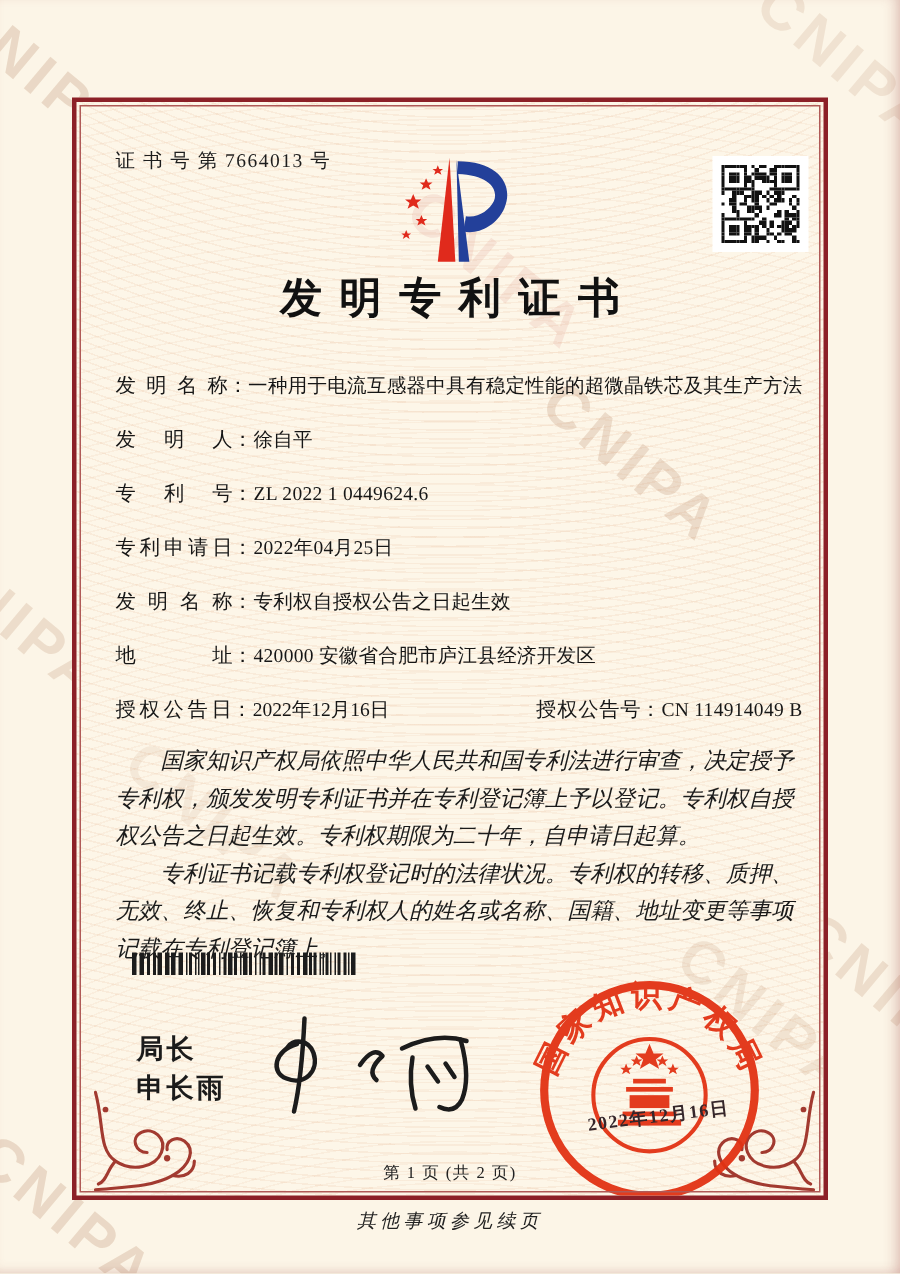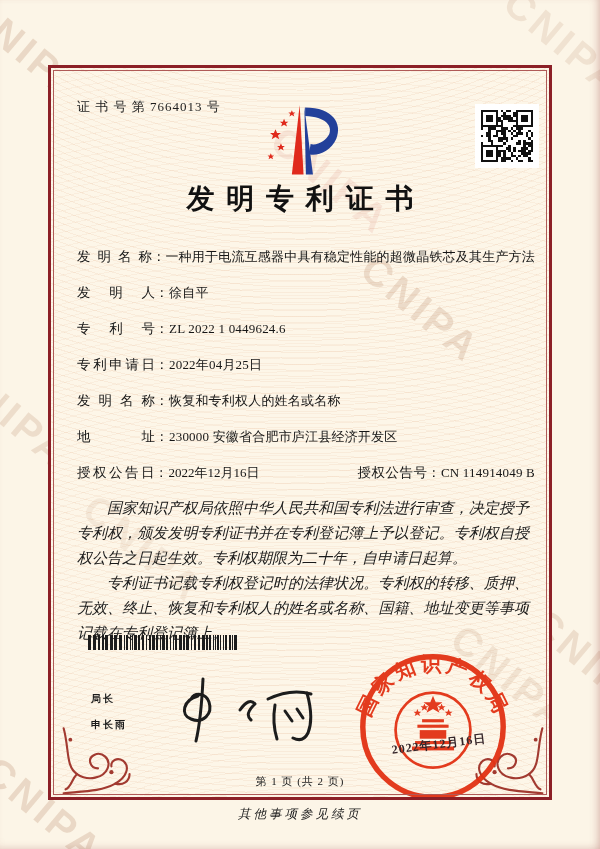--- a/index.html
+++ b/index.html
@@ -30,21 +30,21 @@
   .flabel{display:inline-block;width:78px;text-align:justify;text-align-last:justify;font-weight:500;}
   .fcolon{display:inline-block;width:14px;font-weight:500;}
   .fval{font-size:13px;letter-spacing:.2px;}
   .fval1{display:inline-block;width:190px;font-size:13px;}
   .paras{position:absolute;left:26px;top:428px;width:452px;font-size:15px;line-height:25px;
     color:#1a1a1a;text-align:justify;font-style:italic;}
   .paras p{margin:0;text-indent:2em;}
   .barcode{position:absolute;left:37px;top:567px;width:153px;height:15px;display:flex;align-items:stretch;}
   .barcode i{display:block;background:#1c1c1c;}
   .director{position:absolute;left:40px;top:618px;font-family:"Liberation Sans","DejaVu Sans",sans-serif;
-    font-weight:bold;font-size:10px;color:#1b1b1b;line-height:26px;letter-spacing:2px;}
+    font-weight:bold;font-size:18px;color:#1b1b1b;line-height:26px;letter-spacing:2px;}
   .sig{position:absolute;left:112px;top:606px;width:170px;height:70px;}
   .seal{position:absolute;left:304px;top:581px;width:156px;height:156px;z-index:3;opacity:.95;}
   .seal-date{position:absolute;left:318px;top:668px;width:140px;text-align:center;z-index:4;
     font-size:12px;font-weight:bold;color:#35262a;letter-spacing:1px;transform:rotate(-7deg);}
   .flourish{position:absolute;width:86px;height:86px;z-index:1;}
   .fl-left{left:5px;top:643px;}
   .fl-right{left:413px;top:643px;transform:scaleX(-1);}
   .page-indicator{position:absolute;left:0;top:706px;width:100%;text-align:center;font-size:11px;
     color:#222;letter-spacing:1px;}
   .note{position:absolute;left:0;top:806px;width:100%;text-align:center;font-size:12.5px;
@@ -549,26 +549,26 @@
         <span class="fval">ZL 2022 1 0449624.6</span>
       </div>
       <div class="frow">
         <span class="flabel">专利申请日</span>
           <span class="fcolon">：</span>
         <span class="fval">2022年04月25日</span>
       </div>
       <div class="frow">
         <span class="flabel">发明名称</span>
           <span class="fcolon">：</span>
-        <span class="fval">恢复和专利权人的姓名或名称</span>
+        <span class="fval">专利权自授权公告之日起生效</span>
       </div>
       <div class="frow">
         <span class="flabel">地址</span>
           <span class="fcolon">：</span>
-        <span class="fval">230000 安徽省合肥市庐江县经济开发区</span>
+        <span class="fval">420000 安徽省合肥市庐江县经济开发区</span>
       </div>
       <div class="frow">
         <span class="flabel">授权公告日</span>
           <span class="fcolon">：</span>
         <span class="fval1">2022年12月16日</span>
         <span class="flabel" style="width:70px;">授权公告号</span>
           <span class="fcolon">：</span>
         <span class="fval">CN 114914049 B</span>
       </div>
     </div>

